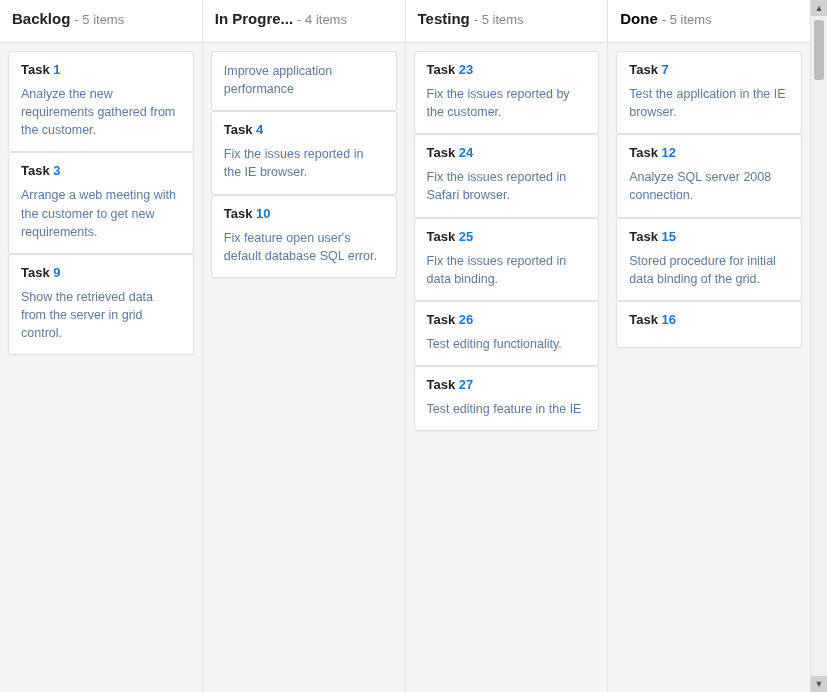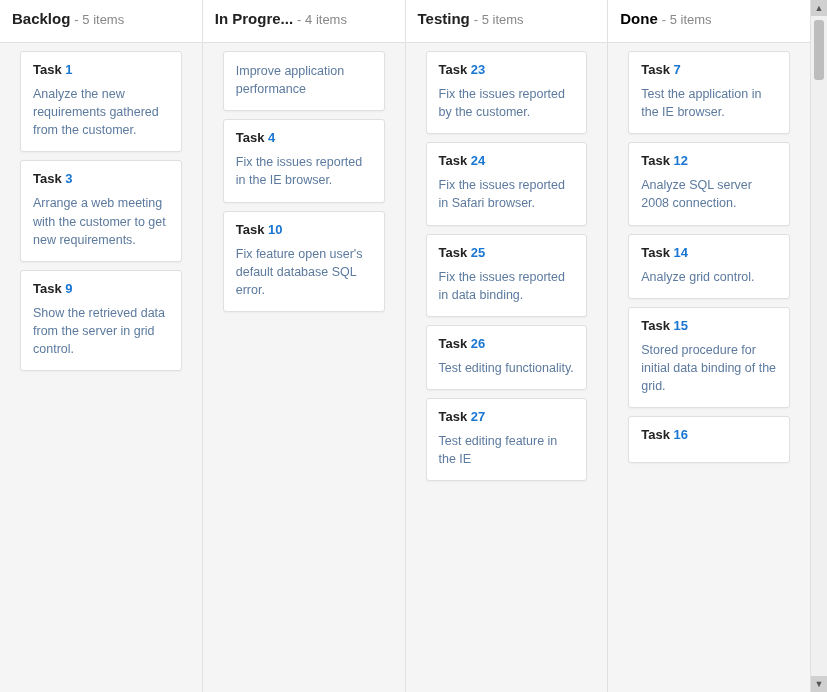--- a/index.html
+++ b/index.html
@@ -41,24 +41,24 @@
       min-height: 43px;
     }
     .column-header .col-count {
       font-size: 13px;
       font-weight: 400;
       color: #888;
     }
     .column-body {
       flex: 1;
       overflow-y: auto;
-      padding: 8px 20px;
+      padding: 8px 8px;
       display: flex;
       flex-direction: column;
-      gap: 8px;
+      gap: 0;
       background: #f5f5f5;
     }
     
     .scrollable::-webkit-scrollbar {
       width: 12px;
     }
     .scrollable::-webkit-scrollbar-track {
       background: #e0e0e0;
     }
     .scrollable::-webkit-scrollbar-thumb {
@@ -167,24 +167,20 @@
       <div class="column-body scrollable">
         <div class="task-card">
           <div class="task-title">Task <span class="task-num">7</span></div>
           <div class="task-desc">Test the application in the IE browser.</div>
         </div>
         <div class="task-card">
           <div class="task-title">Task <span class="task-num">12</span></div>
           <div class="task-desc">Analyze SQL server 2008 connection.</div>
         </div>
         <div class="task-card">
-          <div class="task-title">Task <span class="task-num">14</span></div>
-          <div class="task-desc">Analyze grid control.</div>
-        </div>
-        <div class="task-card">
           <div class="task-title">Task <span class="task-num">15</span></div>
           <div class="task-desc">Stored procedure for initial data binding of the grid.</div>
         </div>
         <div class="task-card">
           <div class="task-title">Task <span class="task-num">16</span></div>
         </div>
       </div>
     </div>
     <div style="width: 16px; background: rgb(232, 232, 232); display: flex; flex-direction: column; align-items: center; flex-shrink: 0;">
       <div style="width: 16px; height: 16px; display: flex; align-items: center; justify-content: center; cursor: pointer; background: rgb(208, 208, 208); font-size: 9px; color: rgb(85, 85, 85);">▲</div>

